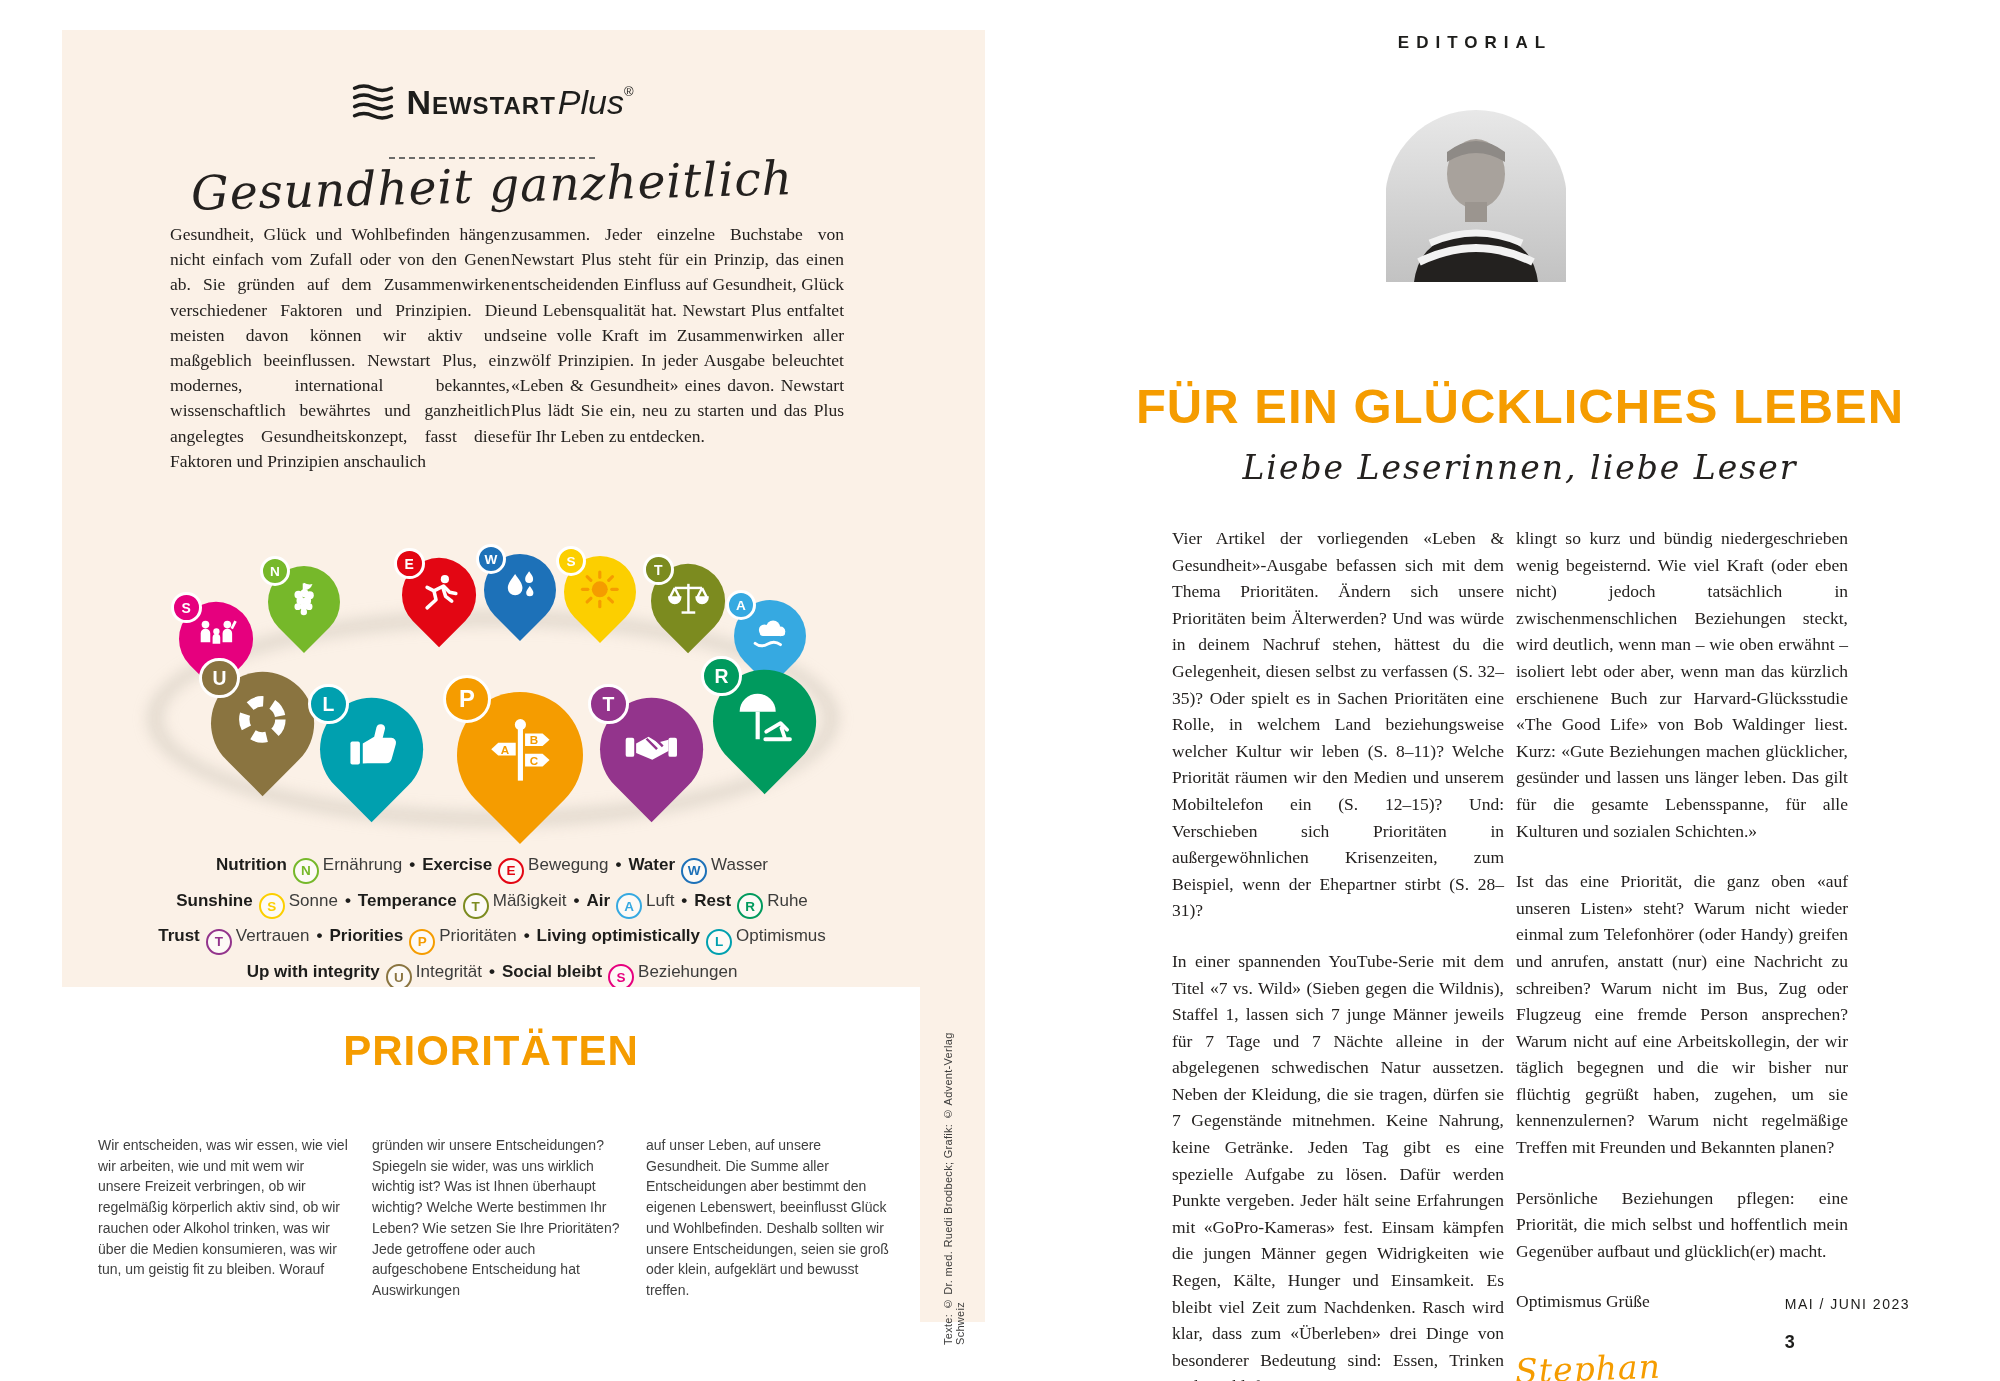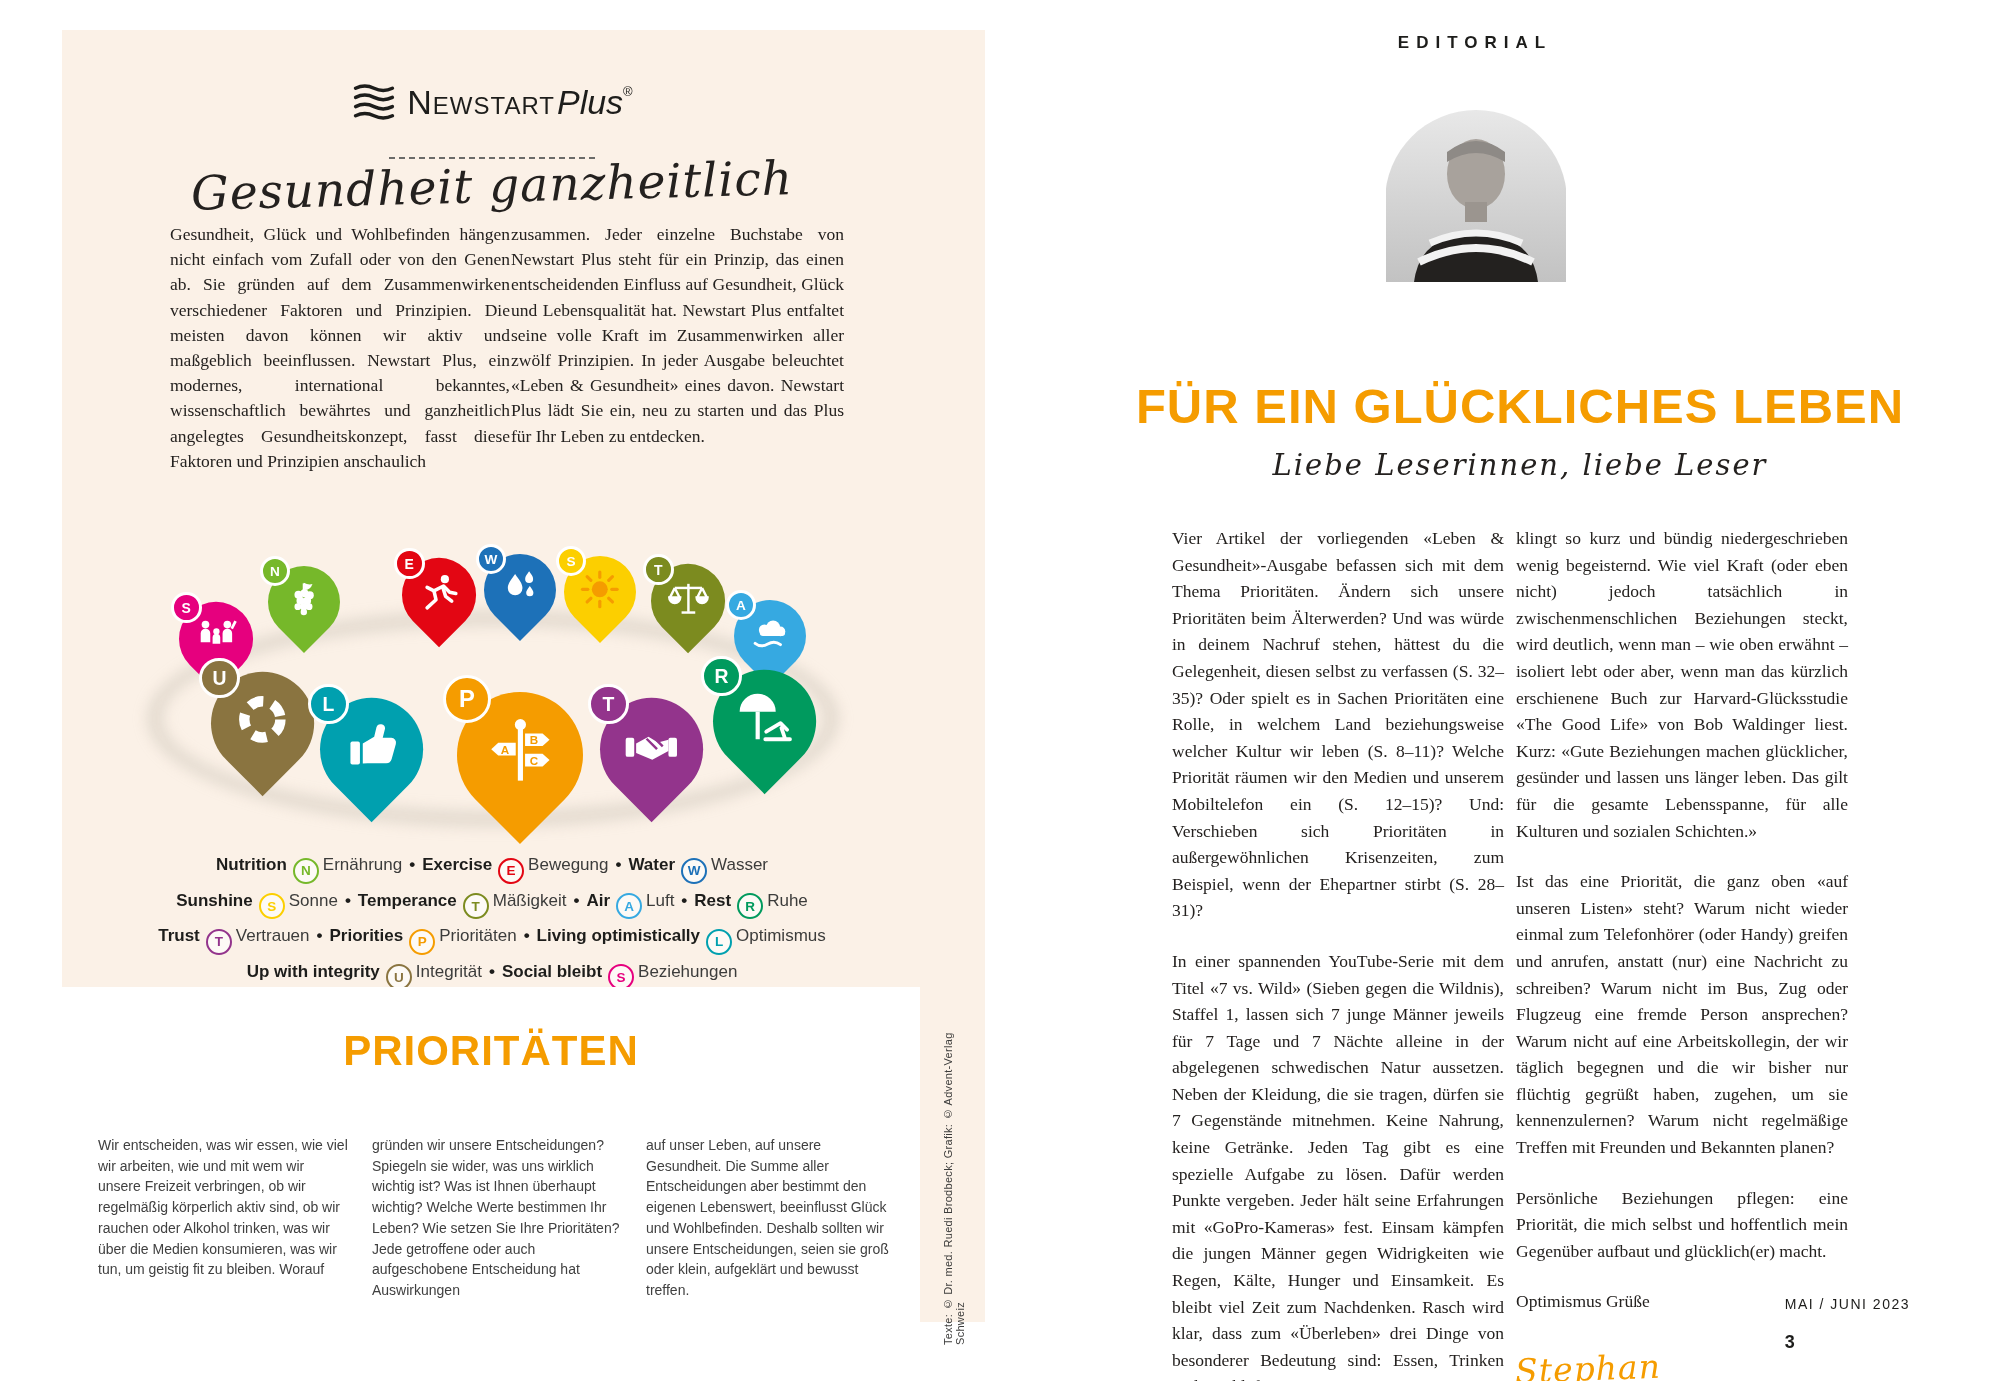--- a/index.html
+++ b/index.html
@@ -3,21 +3,21 @@
 <meta charset="utf-8">
 <style>
   html,body{margin:0;padding:0;}
   body{width:2000px;height:1381px;position:relative;background:#ffffff;
        font-family:"Liberation Sans",sans-serif;color:#1d1d1b;overflow:hidden;}
 
   
   .left-page{position:absolute;left:62px;top:30px;width:923px;height:1292px;background:#fbf1e7;}
   .logo-row{position:absolute;left:0;top:52px;width:860px;display:flex;align-items:center;justify-content:center;gap:10px;}
   .logo-waves{width:46px;height:40px;}
-  .brand-main{font-size:34px;font-weight:normal;letter-spacing:1px;font-variant:small-caps;}
+  .brand-main{font-size:34px;font-weight:bold;letter-spacing:1px;font-variant:small-caps;}
   .brand-suffix{font-family:Liberation Sans, sans-serif;font-style:italic;font-size:34px;margin-left:2px;}
   .brand-reg{font-size:13px;vertical-align:18px;}
   .dash-divider{position:absolute;left:327px;top:127px;width:206px;border-top:2px dashed #6b6b69;}
   .script-title{position:absolute;left:0;top:128px;width:860px;text-align:center;
       font-family:"DejaVu Serif",serif;font-style:italic;font-size:47px;color:#24211f;transform:rotate(-1.5deg);letter-spacing:1px;}
   .intro-cols{position:absolute;left:108px;top:192px;width:680px;display:flex;gap:1px;}
   .intro-col{font-family:"Liberation Serif",serif;font-size:17.5px;line-height:1.44;text-align:justify;color:#24211f;}
   .intro-col.c1{width:340px;}
   .intro-col.c2{width:333px;}
 
@@ -55,21 +55,21 @@
 
   
   .right-page{position:absolute;left:1040px;top:0;width:960px;height:1381px;background:#fff;}
   .kicker{position:absolute;left:0;top:33px;width:870px;text-align:center;
       font-size:17px;font-weight:bold;letter-spacing:7px;color:#1d1d1b;}
   .portrait{position:absolute;left:345px;top:110px;width:182px;height:172px;
       border-radius:91px 91px 0 0;overflow:hidden;}
   .editorial-title{position:absolute;left:0;top:378px;width:960px;text-align:center;
       font-size:49px;font-weight:bold;color:#f59c00;letter-spacing:1px;}
   .editorial-script{position:absolute;left:0;top:448px;width:960px;text-align:center;
-      font-family:"DejaVu Serif",serif;font-style:italic;font-size:29px;color:#24211f;letter-spacing:2px;}
+      font-family:"DejaVu Serif",serif;font-style:italic;font-size:33px;color:#24211f;letter-spacing:2px;}
   .edit-cols{position:absolute;left:132px;top:525px;width:676px;display:flex;gap:12px;}
   .edit-col{width:332px;font-family:"Liberation Serif",serif;font-size:17.5px;line-height:1.52;
       text-align:justify;color:#24211f;}
   .edit-col p{margin:0 0 24px 0;}
   .sig-script{font-family:"DejaVu Serif",serif;font-style:italic;font-size:33px;color:#f59c00;
       margin:26px 0 10px 0;transform:rotate(-2deg);letter-spacing:1px;}
   .footer{position:absolute;right:90px;bottom:28px;display:flex;align-items:baseline;gap:20px;flex-direction:column;}
   .footer-issue{font-size:14px;letter-spacing:1.5px;color:#1d1d1b;}
   .footer-page{font-size:18px;font-weight:bold;color:#1d1d1b;}
 </style>

